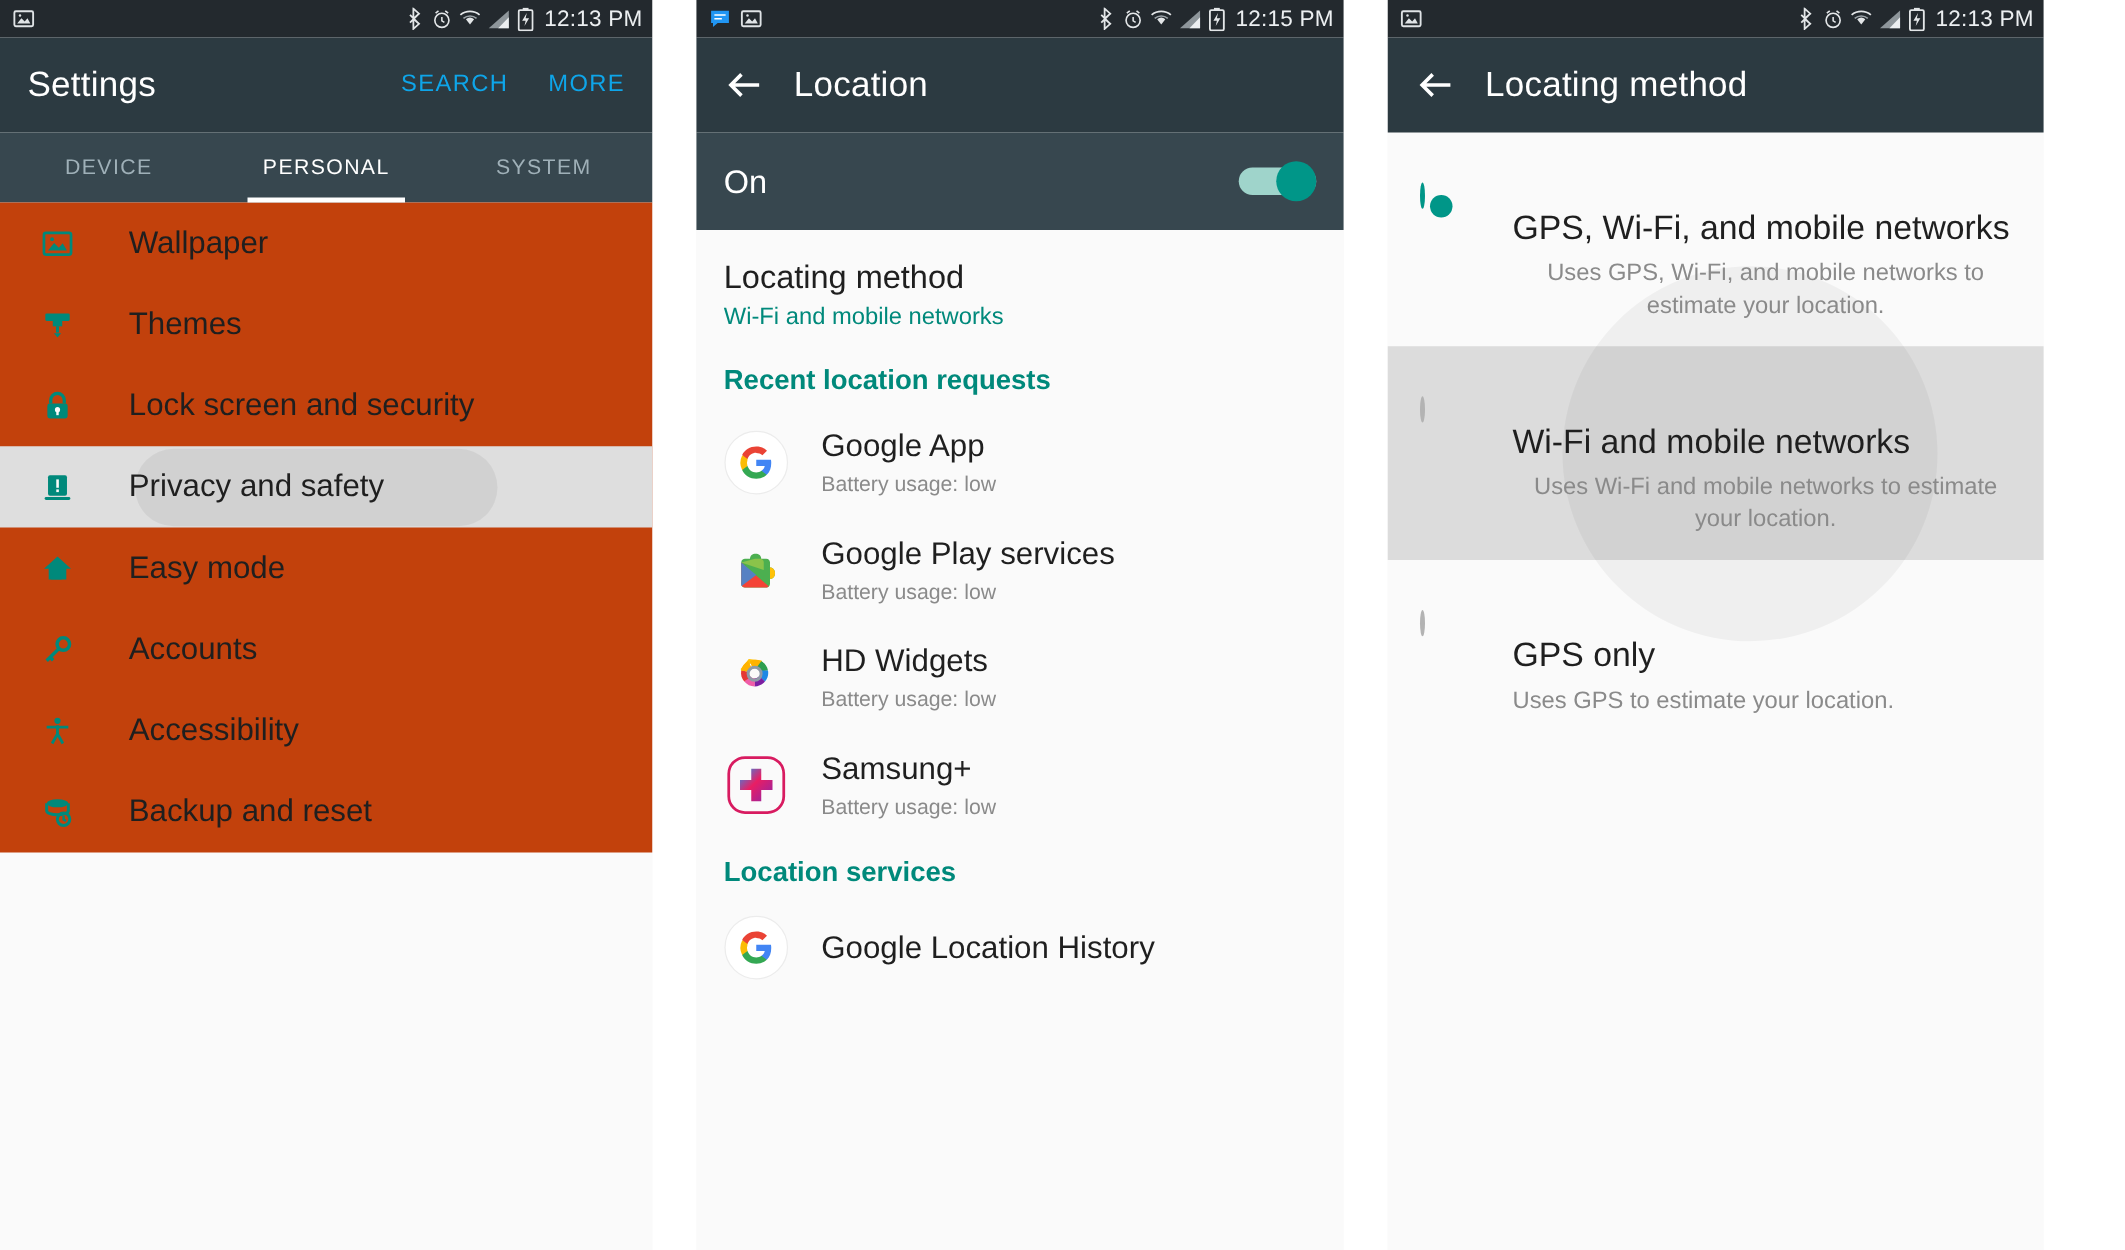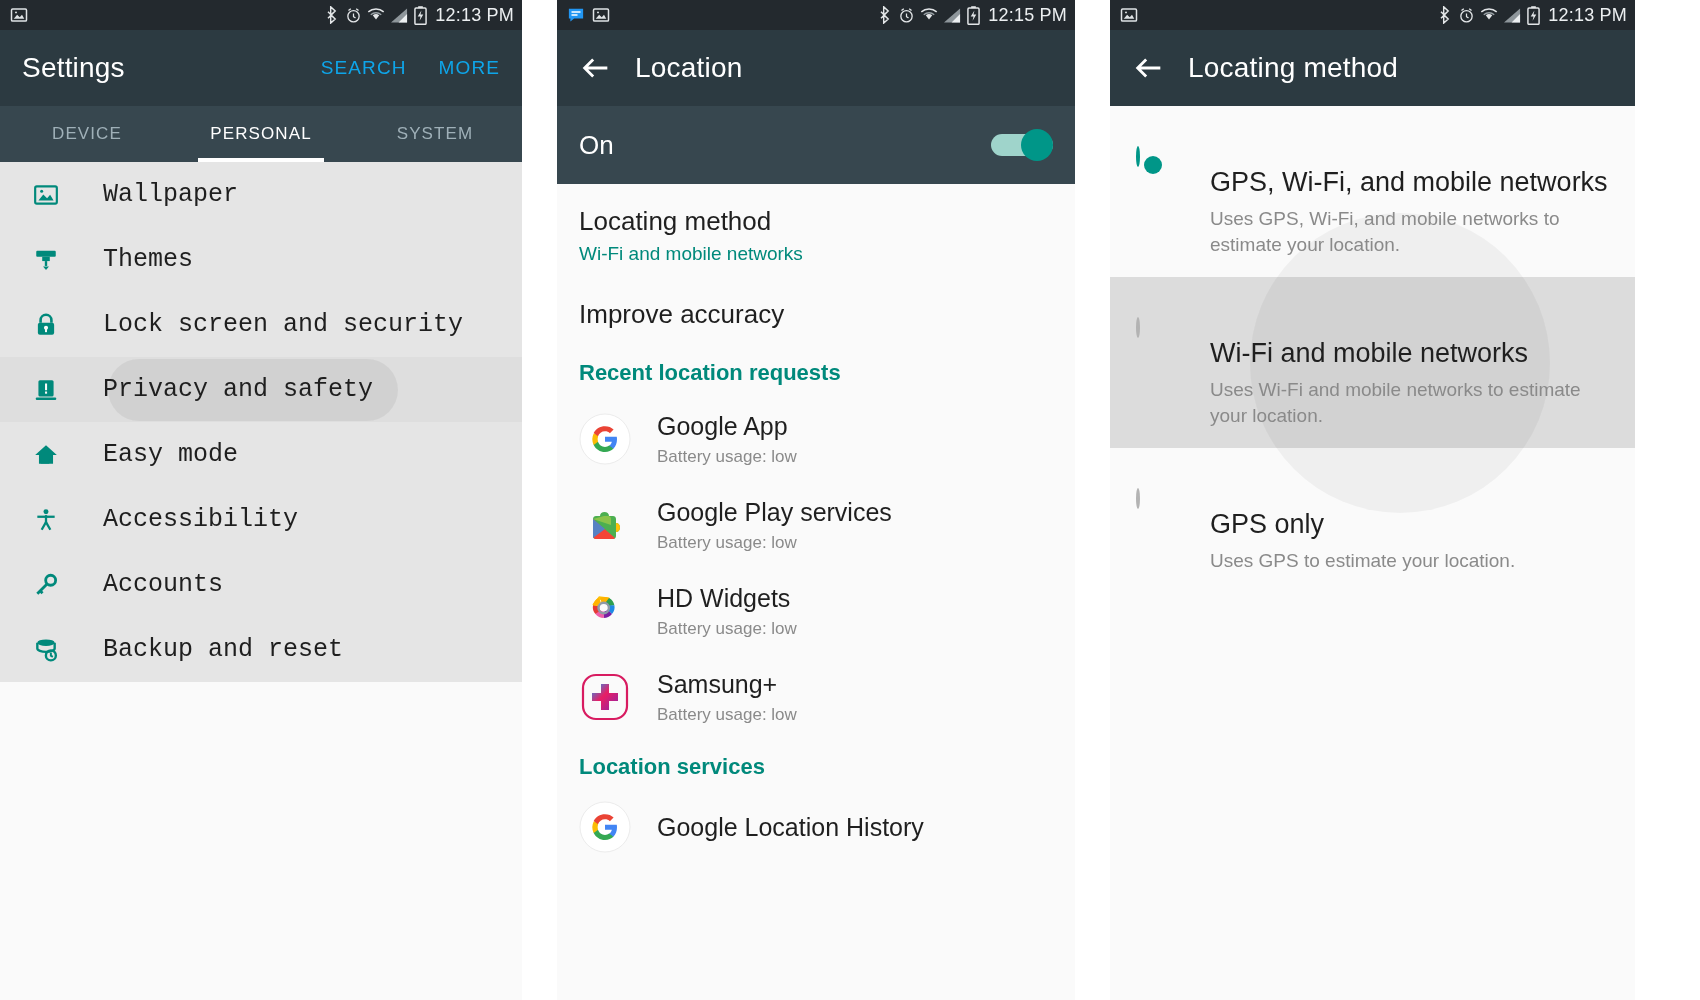--- a/index.html
+++ b/index.html
@@ -45,21 +45,21 @@
     flex: 1; display: flex; align-items: center; justify-content: center;
     font-size: 17px; letter-spacing: 1.1px; color: #9fb0b8; position: relative;
   }
   .tab.active { color: #ffffff; }
   .tab.active::after {
     content: ""; position: absolute; left: 14%; right: 14%; bottom: 0;
     height: 4px; background: #ffffff;
   }
 
   
-  .settings-list { background: #e5e5e5; font-family: Liberation Mono, monospace; }
+  .settings-list { background: #c2410c; }
   .s-item {
     height: 65px; display: flex; align-items: center;
     padding-left: 26px; position: relative;
   }
   .s-item.selected { background: #dedede; }
   .s-item.selected .ripple {
     position: absolute; left: 108px; top: 50%; transform: translateY(-50%);
     width: 290px; height: 62px; border-radius: 31px;
     background: rgba(0,0,0,0.055);
   }
@@ -115,21 +115,21 @@
     width: 34px; height: 34px; border-radius: 50%;
     border: 2px solid #b3b3b3; box-sizing: border-box;
   }
   .radio.checked .ring { border-color: #009688; }
   .radio.checked .dot {
     position: absolute; left: 8px; top: 8px; width: 18px; height: 18px;
     border-radius: 50%; background: #009688;
   }
   .radio-text { margin-left: 40px; position: relative; z-index: 1; margin-top: 41px; }
   .radio-title { font-size: 27px; color: #1f1f1f; line-height: 1.18; }
-  .radio-desc { font-size: 19px; color: #8a8a8a; margin-top: 7px; line-height: 1.35; max-width: 420px; }
+  .radio-desc { font-size: 19px; color: #8a8a8a; margin-top: 7px; line-height: 1.35; max-width: 420px; text-align: center; }
 </style>
 </head>
 <body>
 
 <div class="screens">
 
   <div class="panel panel-1">
 
     <div class="statusbar">
       <div class="sb-left">
@@ -249,38 +249,38 @@
               <path d="M7 19h8" stroke="#00897b" stroke-width="2" fill="none"></path>
               <path d="M6.4 17.2l1.6-1.4v2.8z M16 17.2l-1.6-1.4v2.8z" fill="#00897b"></path>
             </svg>
         </span>
         <span class="s-label">Easy mode</span>
       </div>
 
       <div class="s-item">
         <span class="s-icon">
           <svg width="26" height="26" viewBox="0 0 24 24">
+              <circle cx="16.3" cy="7.6" r="4.6" fill="none" stroke="#00897b" stroke-width="2.6"></circle>
+              <path d="M13.2 10.8L4 20" stroke="#00897b" stroke-width="2.6" fill="none"></path>
+              <path d="M6.6 17.4l2.2 2.2" stroke="#00897b" stroke-width="2.6" fill="none"></path>
+            </svg>
+        </span>
+        <span class="s-label">Accounts</span>
+      </div>
+
+      <div class="s-item">
+        <span class="s-icon">
+          <svg width="26" height="26" viewBox="0 0 24 24">
               <circle cx="12" cy="4.3" r="2.3" fill="#00897b"></circle>
               <path d="M4 9h16" stroke="#00897b" stroke-width="2.1" fill="none"></path>
               <path d="M12 7.5v7" stroke="#00897b" stroke-width="2.1" fill="none"></path>
               <path d="M12 14l-4 7 M12 14l4 7" stroke="#00897b" stroke-width="2.1" fill="none"></path>
             </svg>
         </span>
         <span class="s-label">Accessibility</span>
-      </div>
-
-      <div class="s-item">
-        <span class="s-icon">
-          <svg width="26" height="26" viewBox="0 0 24 24">
-              <circle cx="16.3" cy="7.6" r="4.6" fill="none" stroke="#00897b" stroke-width="2.6"></circle>
-              <path d="M13.2 10.8L4 20" stroke="#00897b" stroke-width="2.6" fill="none"></path>
-              <path d="M6.6 17.4l2.2 2.2" stroke="#00897b" stroke-width="2.6" fill="none"></path>
-            </svg>
-        </span>
-        <span class="s-label">Accounts</span>
       </div>
 
       <div class="s-item">
         <span class="s-icon">
           <svg width="26" height="26" viewBox="0 0 24 24">
               <ellipse cx="12" cy="5.2" rx="8" ry="3" fill="#00897b"></ellipse>
               <path d="M4 5.2v5.5c0 1.6 3.6 3 8 3s8-1.4 8-3V5.2" fill="none" stroke="#00897b" stroke-width="2.2"></path>
               <circle cx="16.5" cy="17" r="4.6" fill="none" stroke="#00897b" stroke-width="2.2"></circle>
               <path d="M16.5 14.6v2.6l1.8 1.1" stroke="#00897b" stroke-width="1.8" fill="none"></path>
             </svg>
@@ -365,23 +365,20 @@
       </span>
     </div>
 
     <div class="loc-body">
 
       <div class="row-2line">
         <div class="row-title">Locating method</div>
         <div class="row-sub">Wi-Fi and mobile networks</div>
       </div>
 
-      <div class="row-1line">
-        <div class="row-title">Improve accuracy</div>
-      </div>
 
       <div class="section-head">Recent location requests</div>
 
       <div class="app-row">
         <span class="app-icon">
           <svg width="52" height="52" viewBox="0 0 52 52">
               <circle cx="26" cy="26" r="25" fill="#ffffff" stroke="#ececec" stroke-width="1"></circle>
               <path d="M38 26.3c0-.9-.08-1.8-.24-2.6H26v5h6.8c-.3 1.6-1.2 3-2.6 3.9v3.2h4.2c2.4-2.3 3.6-5.6 3.6-9.5z" fill="#4285f4"></path>
               <path d="M26 39c3.5 0 6.4-1.2 8.4-3.2l-4.2-3.2c-1.2.8-2.6 1.3-4.2 1.3-3.3 0-6-2.2-7-5.2h-4.3v3.3C16.8 36.3 21 39 26 39z" fill="#34a853"></path>
               <path d="M19 28.7a7.8 7.8 0 0 1 0-5v-3.3h-4.3a13 13 0 0 0 0 11.6z" fill="#fbbc05"></path>

